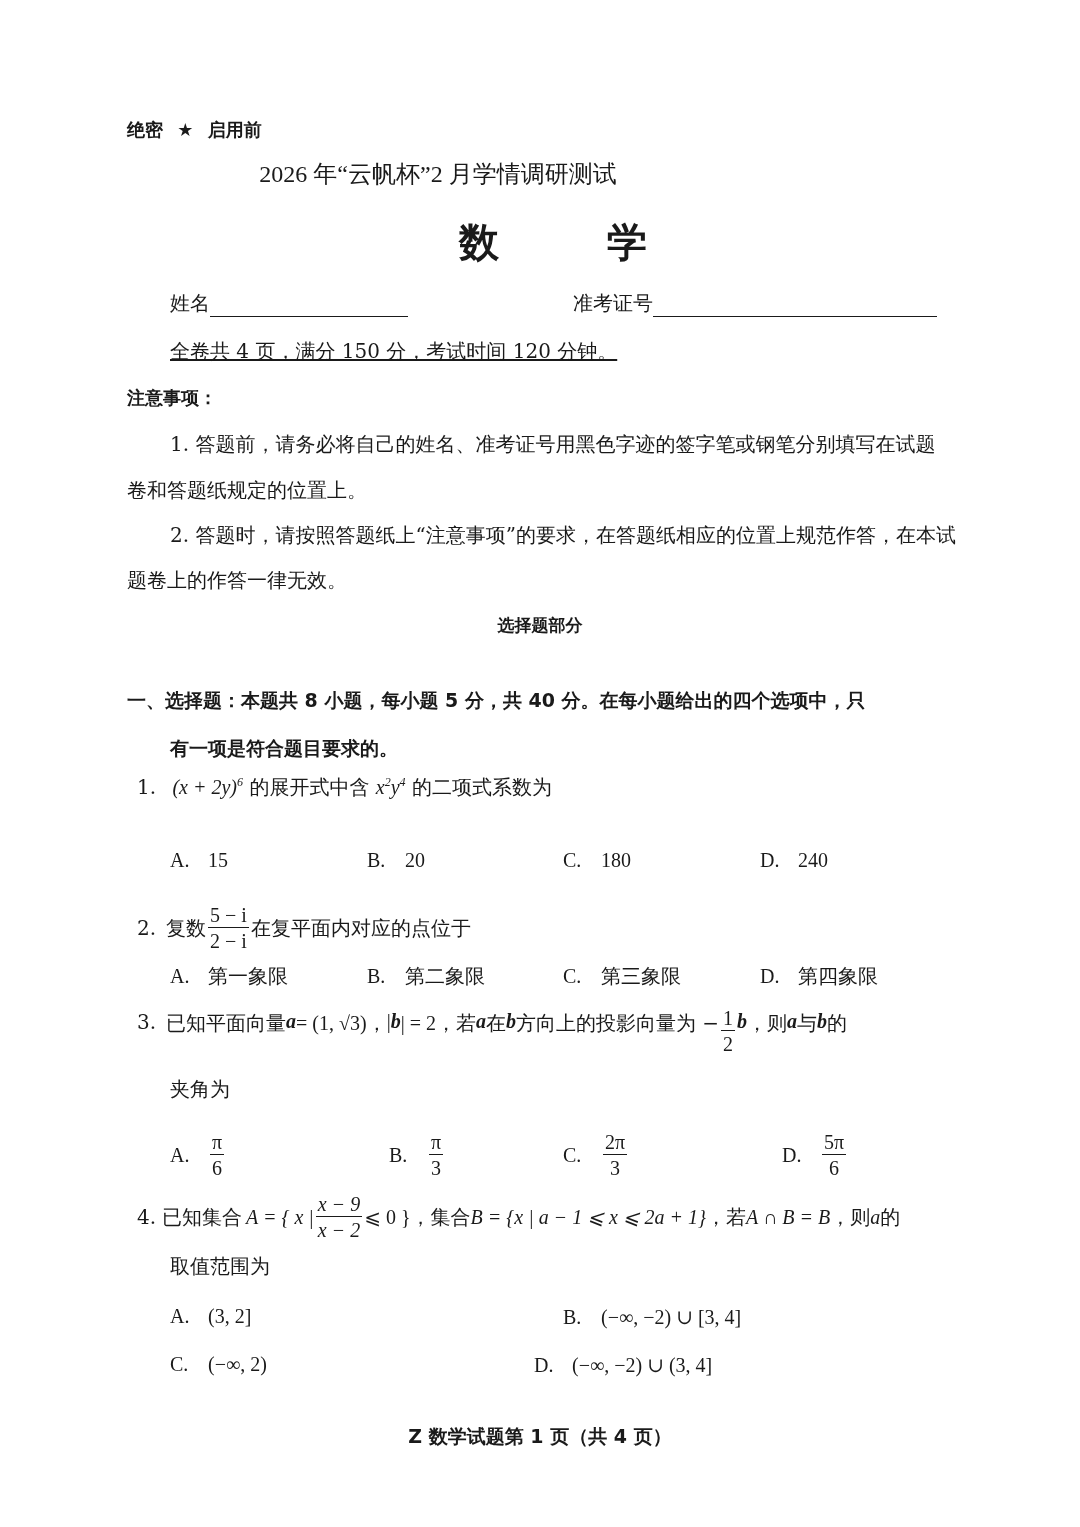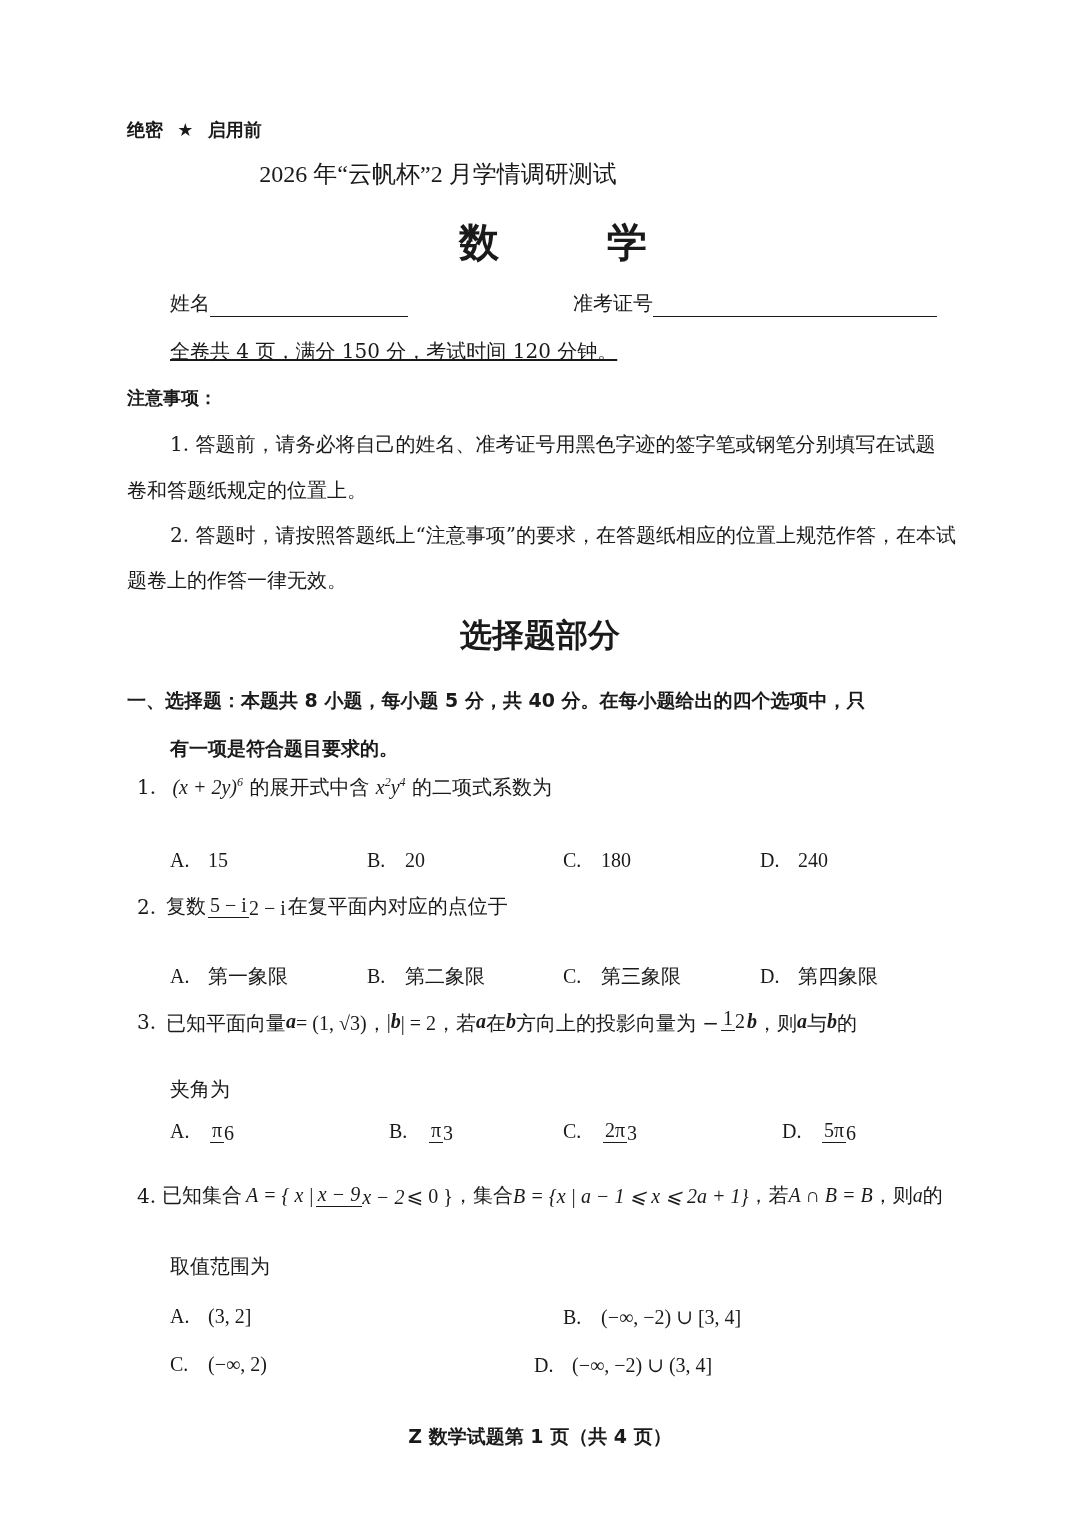--- a/index.html
+++ b/index.html
@@ -4,21 +4,21 @@
 <style>
   html, body { margin:0; padding:0; background:#ffffff; }
   body { width:1080px; height:1527px; position:relative; overflow:hidden; color:#1a1a1a;
          font-family:"DejaVu Serif","Liberation Serif",serif; }
   .abs { position:absolute; white-space:nowrap; }
   .bold { font-family:"DejaVu Sans","Liberation Sans",sans-serif; font-weight:bold; }
   .serif { font-family:"Liberation Serif","DejaVu Serif",serif; }
   .txt { font-size:20px; }
   .math { font-family:"Liberation Serif","DejaVu Serif",serif; font-style:italic; }
   .mb { font-weight:bold; font-style:italic; }
-  .frac { display:inline-flex; flex-direction:row; align-items:center; vertical-align:middle; line-height:1; margin:0 2px; }
+  .frac { display:inline-flex; flex-direction:column; align-items:center; vertical-align:middle; line-height:1; margin:12px 2px; }
   .frac .num { border-bottom:1.5px solid #1a1a1a; padding:0 2px 2px; }
   .frac .den { padding-top:3px; }
   sup { font-size:12px; vertical-align:super; line-height:0; }
   .underline { display:inline-block; border-bottom:1.5px solid #1a1a1a; height:22px; vertical-align:bottom; }
   .opt-label { display:inline-block; width:38px; }
 </style>
 </head>
 <body>
 
 <div class="abs bold" style="left:127px;top:118px;font-size:18px;">
@@ -43,21 +43,21 @@
 </div>
 
 <div class="abs txt" style="left:170px;top:338px;text-decoration:underline;">全卷共 4 页，满分 150 分，考试时间 120 分钟。</div>
 
 <div class="abs bold" style="left:127px;top:386px;font-size:18px;">注意事项：</div>
 <div class="abs txt" style="left:170px;top:431px;">1. 答题前，请务必将自己的姓名、准考证号用黑色字迹的签字笔或钢笔分别填写在试题</div>
 <div class="abs txt" style="left:127px;top:477px;">卷和答题纸规定的位置上。</div>
 <div class="abs txt" style="left:170px;top:522px;">2. 答题时，请按照答题纸上“注意事项”的要求，在答题纸相应的位置上规范作答，在本试</div>
 <div class="abs txt" style="left:127px;top:567px;">题卷上的作答一律无效。</div>
 
-<div class="abs bold" style="left:0;width:1080px;text-align:center;top:614px;font-size:32px;">选择题部分</div>
+<div class="abs bold" style="left:0;width:1080px;text-align:center;top:614px;font-size:17px;">选择题部分</div>
 
 <div class="abs bold" style="left:127px;top:688px;font-size:19px;">一、选择题：本题共 8 小题，每小题 5 分，共 40 分。在每小题给出的四个选项中，只</div>
 <div class="abs bold" style="left:170px;top:736px;font-size:19px;">有一项是符合题目要求的。</div>
 
 <div class="abs txt" style="left:137px;top:774px;">
   <span>1.</span>
   <span class="math" style="margin-left:10px;"><span>(x + 2y)</span><sup>6</sup></span>
   <span>的展开式中含</span>
   <span class="math"><span>x</span><sup>2</sup><span>y</span><sup>4</sup></span>
   <span>的二项式系数为</span>

